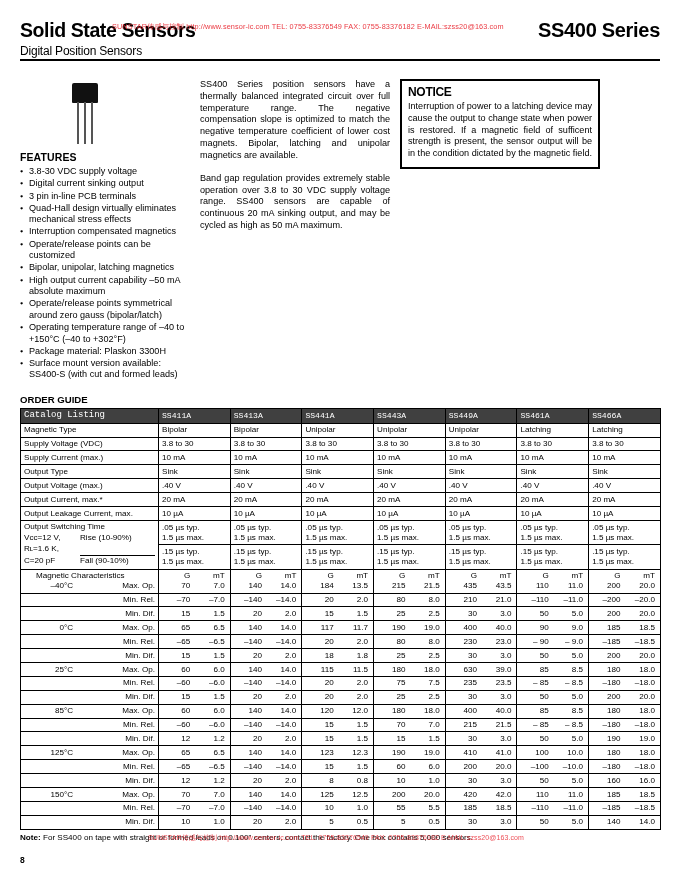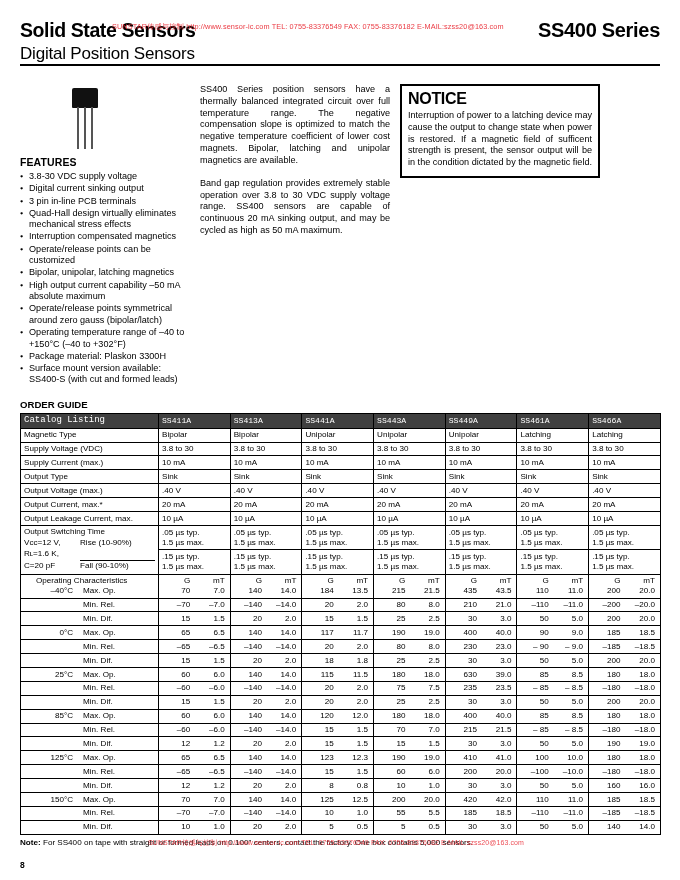--- a/index.html
+++ b/index.html
@@ -27,21 +27,21 @@
   }
   .wm-top { left:112px; top:22px; }
   .wm-bottom { left:148px; top:845px; font-size:7px; opacity:.8;}
 
   
   .hdr { position:relative; padding-top:20px; }
   .hdr-rule { border-bottom:2.2px solid #000; margin-top:2px; }
   .hdr-row1 { display:flex; align-items:flex-end; justify-content:space-between; }
   .brandline { font-size:19.5px; font-weight:bold; letter-spacing:-.4px; line-height:1; }
   .series { font-size:20px; font-weight:bold; letter-spacing:-.3px; line-height:1; }
-  .subtitle { font-size:17px; margin-top:5px; letter-spacing:-.2px; line-height:1; }
+  .subtitle { font-size:12px; margin-top:5px; letter-spacing:-.2px; line-height:1; }
 
   
   .cols { display:flex; margin-top:14px; }
   .col-left { width:180px; padding-right:8px; }
   .col-mid  { width:200px; padding-right:10px; padding-top:4px;}
   .col-right{ width:200px; padding-top:4px;}
 
   
   .pkg { height:70px; position:relative; }
   .pkg-body { position:absolute; left:52px; top:8px; width:26px; height:20px;
@@ -58,21 +58,21 @@
     padding-left:9px; position:relative;
   }
   ul.feat li:before {
     content:"\25CF"; position:absolute; left:0; top:0; font-size:5.4px; line-height:1.9;
   }
 
   p.para { font-size:9.1px; line-height:1.3; text-align:justify; margin:0 0 11px 0; }
 
   
   .notice { border:2.2px solid #000; padding:5px 6px 7px 6px; }
-  .notice h3 { font-size:16px; font-weight:bold; margin:0 0 3px 0; letter-spacing:-.3px; line-height:1;}
+  .notice h3 { font-size:12px; font-weight:bold; margin:0 0 3px 0; letter-spacing:-.3px; line-height:1;}
   .notice p { font-size:9.1px; line-height:1.3; text-align:justify; margin:0; }
 
   
   .og-title { font-size:9.6px; font-weight:bold; margin:12px 0 3px 0; }
 
   table.grid { border-collapse:collapse; width:640px; table-layout:fixed; }
   table.grid td, table.grid th {
     border:1px solid #000; font-size:8.1px; padding:1.6px 3px;
     font-weight:normal; text-align:left; vertical-align:middle; line-height:1.2;
   }
@@ -83,21 +83,21 @@
   .sw-left { width:138px; position:relative; vertical-align:top; }
   .sw-left-inner { padding:1.5px 3px 1.5px 3px; font-size:8.1px; line-height:1.32; }
   .sw-left-inner .sub { display:inline-block; width:56px; }
   .two-line { line-height:1.22; }
   .gm { display:flex; }
   .gm span.g  { width:50%; text-align:right; padding-right:4px; }
   .gm span.mt { width:50%; text-align:right; padding-right:5px; }
 
   .mc-split { display:flex; }
   .mc-split .t { width:54px; text-align:right; padding-right:5px; }
-  .mc-split .k { flex:1; padding-left:5px; }
+  .mc-split .k { flex:1; padding-left:5px;text-align:right; }
   .thick-top td { border-top:1.6px solid #000; }
 
   
   .fn { font-size:8.1px; margin-top:3px; line-height:1.3; position:relative; }
   .fn .u1 { position:absolute; left:292px; }
   .fn .u2 { position:absolute; left:500px; }
   .pageno { font-size:8.5px; font-weight:bold; margin-top:12px; }
 </style>
 </head>
 <body>
@@ -281,21 +281,21 @@
       <td class="two-line"><span>.15 µs typ.</span><br><span>1.5 µs max.</span></td>
       <td class="two-line"><span>.15 µs typ.</span><br><span>1.5 µs max.</span></td>
       <td class="two-line"><span>.15 µs typ.</span><br><span>1.5 µs max.</span></td>
     </tr>
 
     </tbody>
       <tbody id="mag-body">
         <tr>
           <td class="lbl" style="padding: 1.6px 3px;">
             <div style="position: relative; height: 10px;">
-              <span style="position: absolute; left: 12px; top: 0px;">Operating Characteristics</span>
+              <span style="position: absolute; left: 12px; top: 0px;">Magnetic Characteristics</span>
             </div>
             <div class="mc-split">
               <span class="t">–40°C</span>
               <span class="k">Max. Op.</span>
             </div>
           </td>
           <td style="padding: 1.6px 0px;">
             <div class="gm" style="height: 10px;">
               <span class="g">G</span>
               <span class="mt">mT</span>

